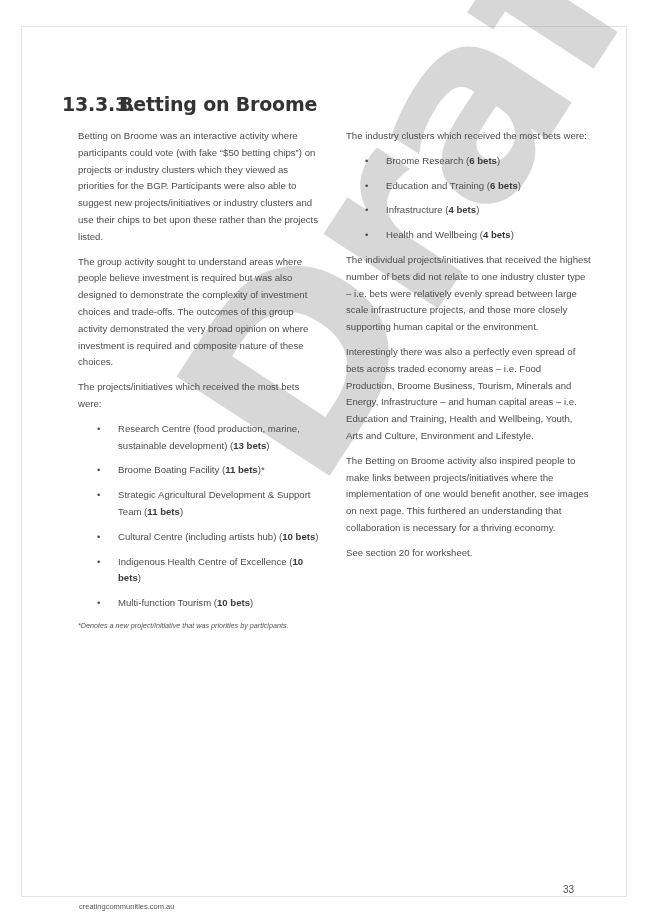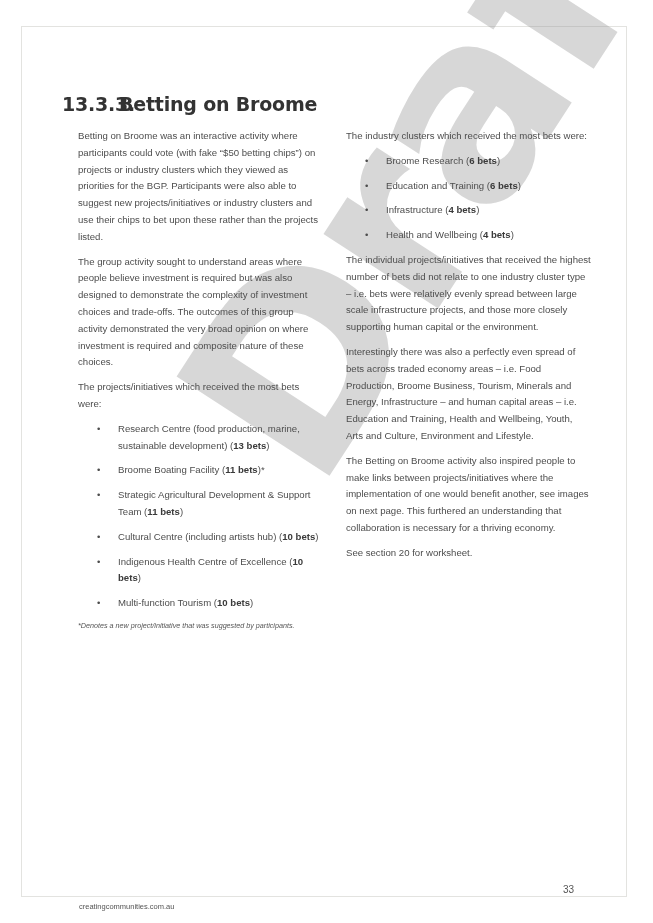--- a/index.html
+++ b/index.html
@@ -51,21 +51,21 @@
   <p>The group activity sought to understand areas where people believe investment is required but was also designed to demonstrate the complexity of investment choices and trade-offs. The outcomes of this group activity demonstrated the very broad opinion on where investment is required and composite nature of these choices.</p>
   <p>The projects/initiatives which received the most bets were:</p>
   <ul>
     <li><span class="bullet">•</span><span>Research Centre (food production, marine, sustainable development) (</span><b>13 bets</b><span>)</span></li>
     <li><span class="bullet">•</span><span>Broome Boating Facility (</span><b>11 bets</b><span>)*</span></li>
     <li><span class="bullet">•</span><span>Strategic Agricultural Development &amp; Support Team (</span><b>11 bets</b><span>)</span></li>
     <li><span class="bullet">•</span><span>Cultural Centre (including artists hub) (</span><b>10 bets</b><span>)</span></li>
     <li><span class="bullet">•</span><span>Indigenous Health Centre of Excellence (</span><b>10 bets</b><span>)</span></li>
     <li><span class="bullet">•</span><span>Multi-function Tourism (</span><b>10 bets</b><span>)</span></li>
   </ul>
-  <div class="footnote">*Denotes a new project/initiative that was suggested by participants.</div>
+  <div class="footnote">*Denotes a new project/initiative that was priorities by participants.</div>
 </div>
 
 <div class="col right">
   <p>The industry clusters which received the most bets were:</p>
   <ul>
     <li><span class="bullet">•</span><span>Broome Research (</span><b>6 bets</b><span>)</span></li>
     <li><span class="bullet">•</span><span>Education and Training (</span><b>6 bets</b><span>)</span></li>
     <li><span class="bullet">•</span><span>Infrastructure (</span><b>4 bets</b><span>)</span></li>
     <li><span class="bullet">•</span><span>Health and Wellbeing (</span><b>4 bets</b><span>)</span></li>
   </ul>

